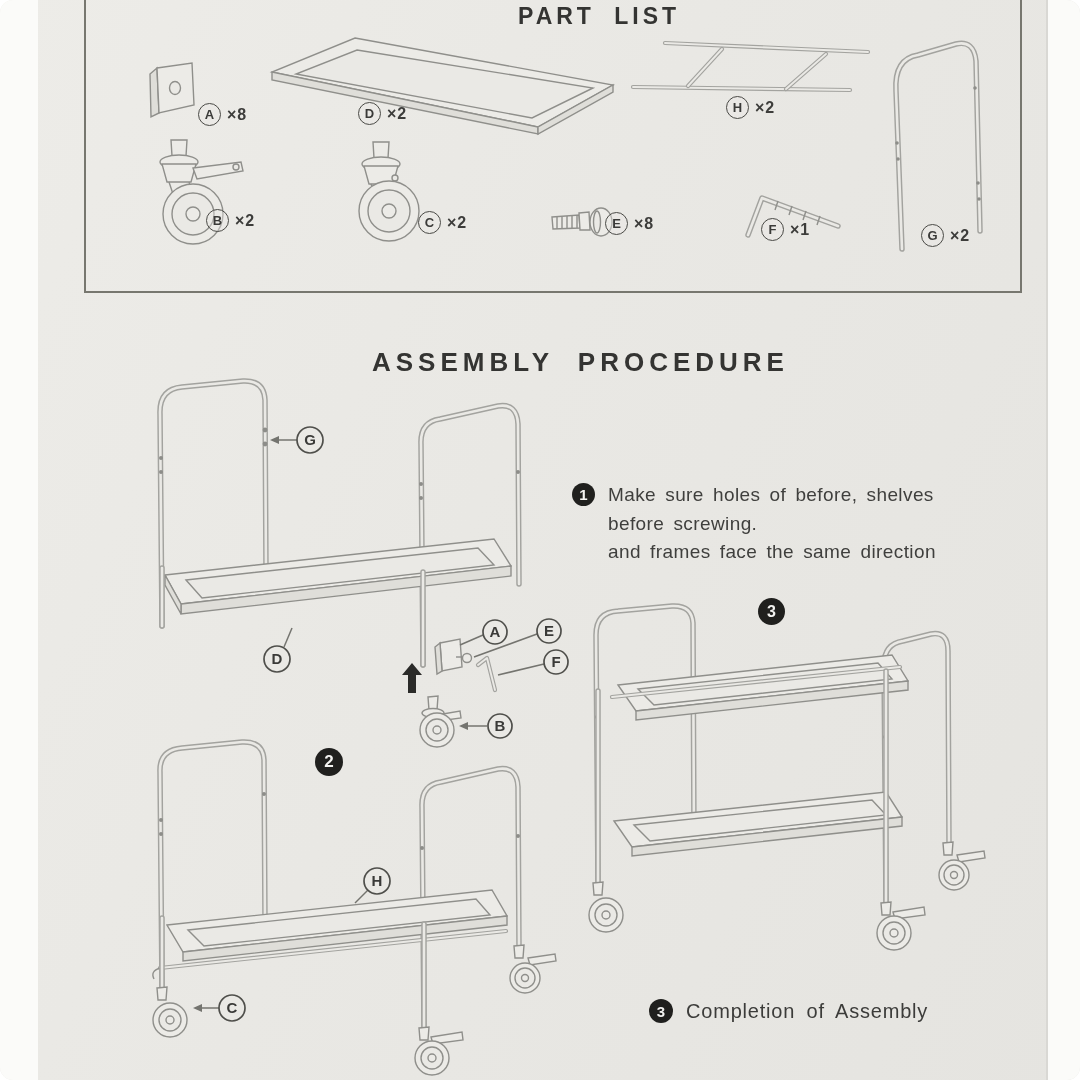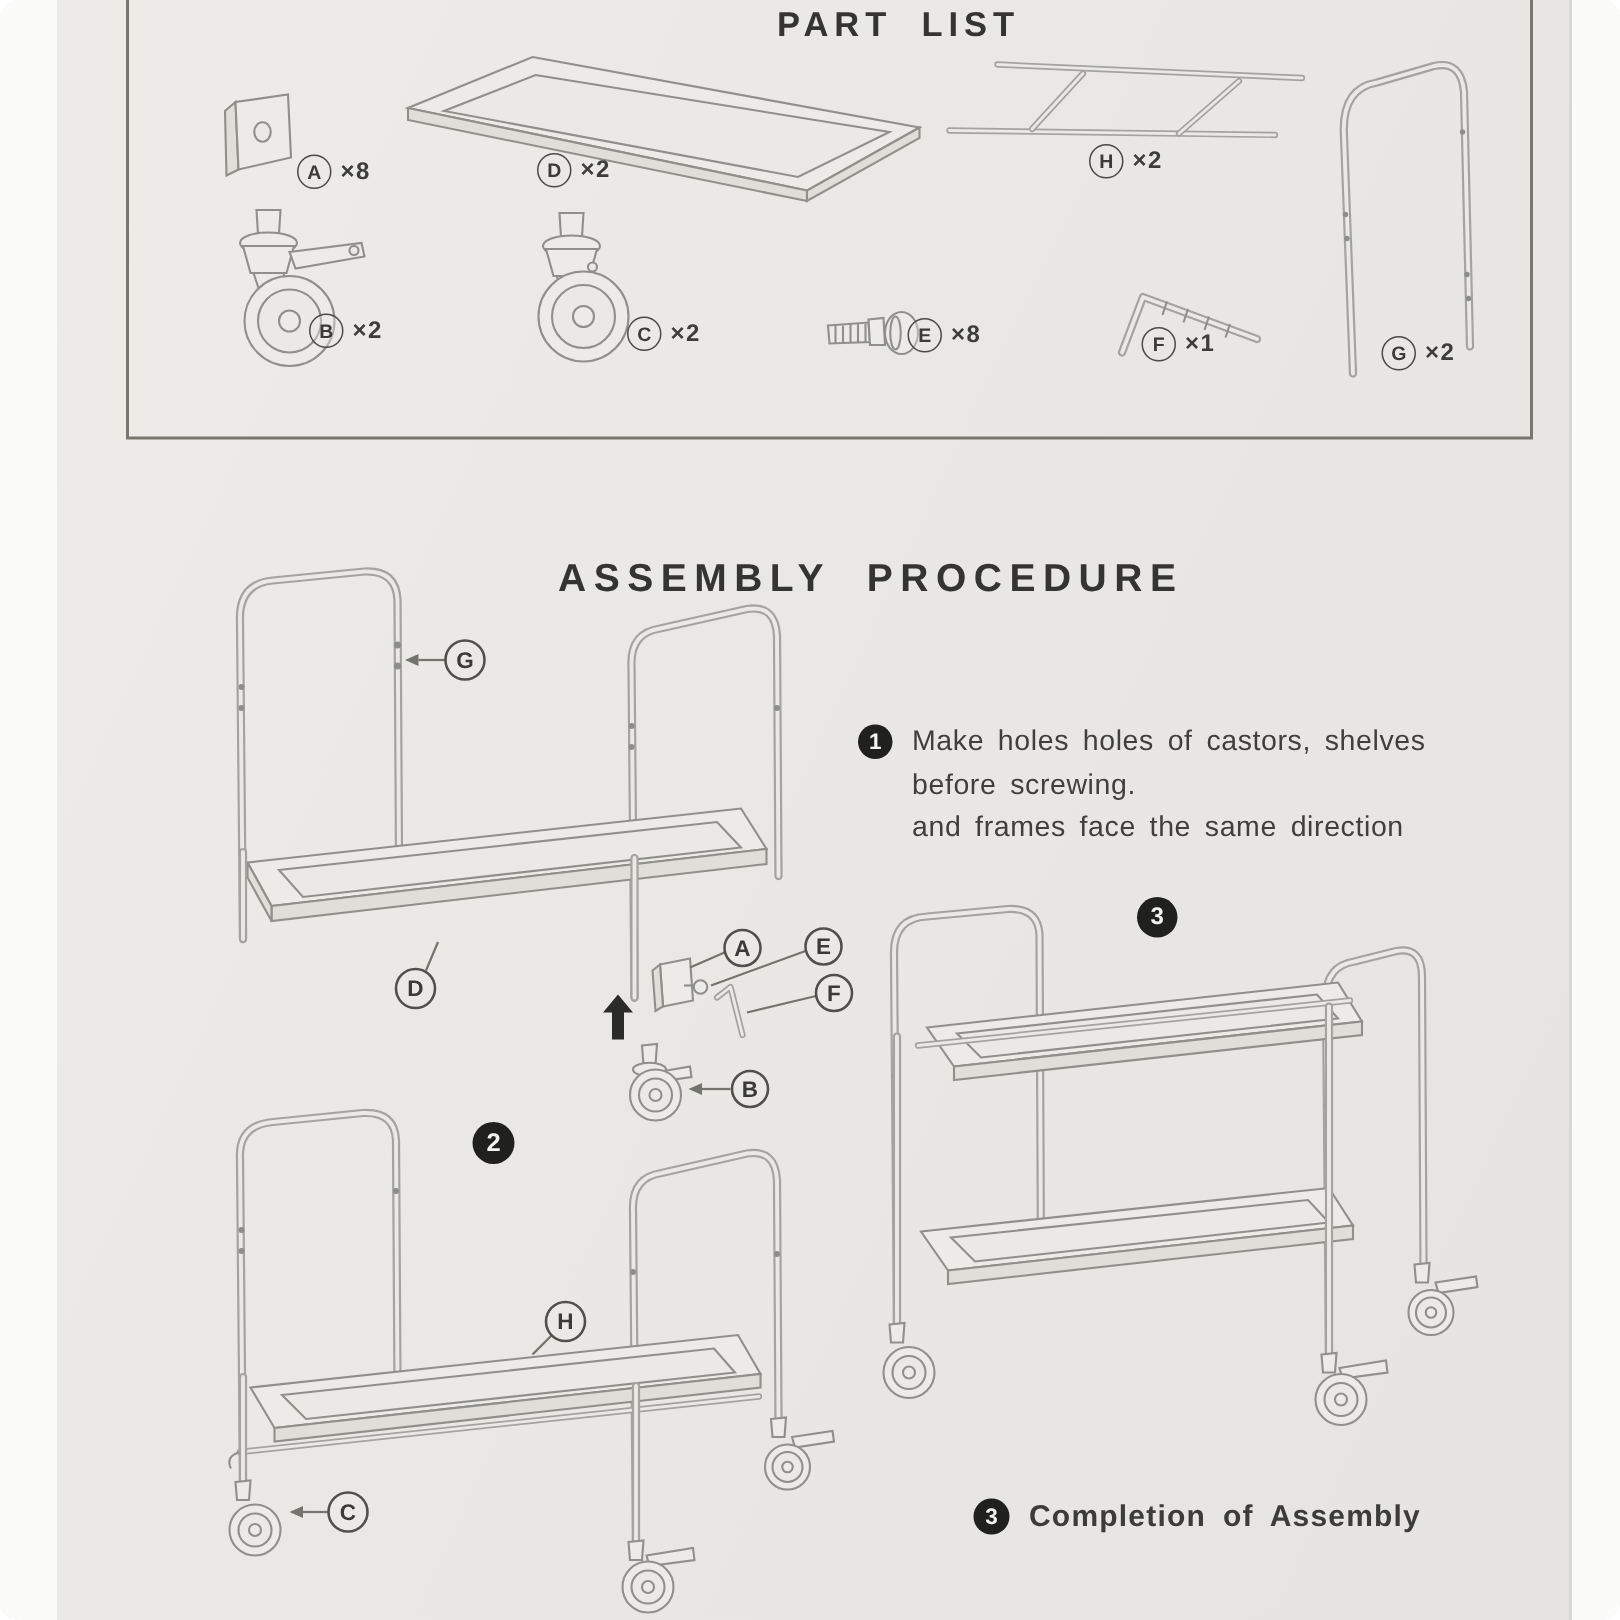--- a/index.html
+++ b/index.html
@@ -6,34 +6,34 @@
   .canvas{position:relative;width:1080px;height:1080px;overflow:hidden;
           background:linear-gradient(115deg,#edecE8 0%,#e9e8e4 45%,#e5e4e0 100%);
           font-family:"Liberation Sans",sans-serif;border-radius:13px;}
   .margin{position:absolute;top:0;height:1080px;background:#fbfbf9;}
   .margin.left{left:0;width:38px;}
   .margin.right{left:1046px;width:34px;border-left:2px solid #d9d8d4;}
   .plbox{position:absolute;left:84px;top:-8px;width:934px;height:297px;
          border:2px solid #77776f;background:transparent;}
   .title{position:absolute;font-weight:bold;color:#343432;white-space:nowrap;}
   .pl-title{left:518px;top:3px;font-size:23px;letter-spacing:4px;word-spacing:9px;}
-  .asm-title{left:372px;top:347px;font-size:26px;letter-spacing:5px;word-spacing:12px;margin-top:23px;}
+  .asm-title{left:372px;top:347px;font-size:26px;letter-spacing:5px;word-spacing:12px;}
   .plabel{position:absolute;display:flex;align-items:center;gap:6px;}
   .circ{display:flex;align-items:center;justify-content:center;width:21px;height:21px;
         border:1.7px solid #4a4a46;border-radius:50%;font-size:13px;font-weight:bold;
         color:#3a3a38;background:rgba(234,233,230,.4);}
   .qty{font-size:16px;font-weight:bold;color:#3d3d3b;letter-spacing:1px;}
   .badge{position:absolute;background:#20201e;color:#f3f3f1;border-radius:50%;
          display:flex;align-items:center;justify-content:center;font-weight:bold;}
   .step-text{position:absolute;left:572px;top:481px;display:flex;gap:13px;}
   .step-text .badge{position:static;width:23px;height:23px;font-size:15px;flex:none;margin-top:2px;}
   .ins{font-size:19px;color:#3f3f3d;line-height:28.5px;letter-spacing:.4px;word-spacing:3.5px;}
   .cap3{position:absolute;left:649px;top:999px;display:flex;align-items:center;gap:13px;}
   .cap3 .badge{position:static;width:24px;height:24px;font-size:15px;flex:none;}
-  .cap3 .captxt{font-size:20px;font-weight:bold;color:#3c3c3a;letter-spacing:.8px;word-spacing:5px;}
+  .cap3 .captxt{font-size:20px;font-weight:normal;color:#3c3c3a;letter-spacing:.8px;word-spacing:5px;}
   svg{position:absolute;overflow:visible;}
   .t{stroke:#a3a39f;stroke-width:5.5;fill:none;stroke-linecap:round;stroke-linejoin:round;}
   .ti{stroke:#eae9e5;stroke-width:2.6;fill:none;stroke-linecap:round;stroke-linejoin:round;}
   .thin{stroke-width:4.2;} .thini{stroke-width:1.9;}
   .ln{stroke:#8f8f8b;stroke-width:1.4;fill:none;}
   .fA{fill:#ecebe7;} .fB{fill:#dfded9;} .fP{fill:#eae9e5;}
   .callout circle{fill:#eae9e5;stroke:#4f4f4b;stroke-width:1.7;}
   .callout text{fill:#3a3a38;font-family:"Liberation Sans",sans-serif;font-size:15px;
                 font-weight:bold;text-anchor:middle;}
   .leader{stroke:#74746f;stroke-width:1.5;fill:none;}
@@ -152,21 +152,21 @@
   <div class="plabel" style="left:761px;top:218px">
     <span class="circ">F</span>
     <span class="qty">×1</span>
   </div>
 
   <div class="title asm-title">ASSEMBLY PROCEDURE</div>
 
   <div class="step-text">
     <span class="badge">1</span>
     <div class="ins">
-      <div>Make holes holes of castors, shelves</div>
+      <div>Make sure holes of before, shelves</div>
       <div>before screwing.</div>
       <div>and frames face the same direction</div>
     </div>
   </div>
 
   <svg style="left:138px;top:372px" width="448" height="386" viewBox="0 0 448 386">
 
     <path class="t" d="M24,254 L22,42 Q21,17 44,15 L105,9 Q126,8 127,28 L128,198"></path>
     <path class="ti" d="M24,254 L22,42 Q21,17 44,15 L105,9 Q126,8 127,28 L128,198"></path>
     <path class="t" d="M285,293 L283,72 Q282,50 302,47 L360,34 Q379,31 380,52 L381,212"></path>

